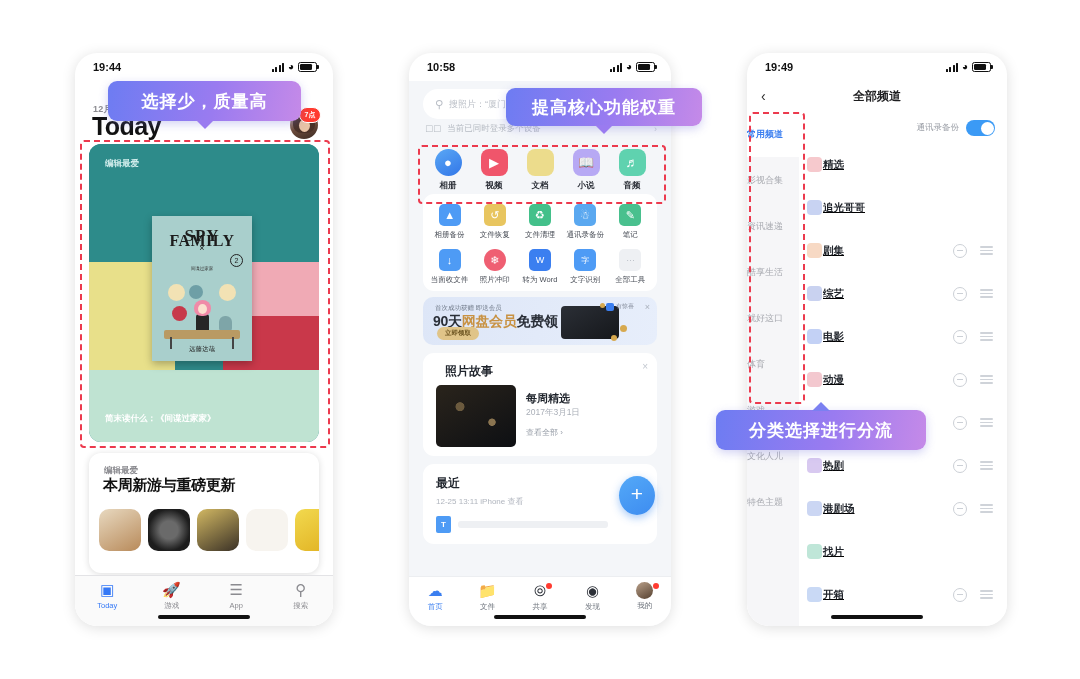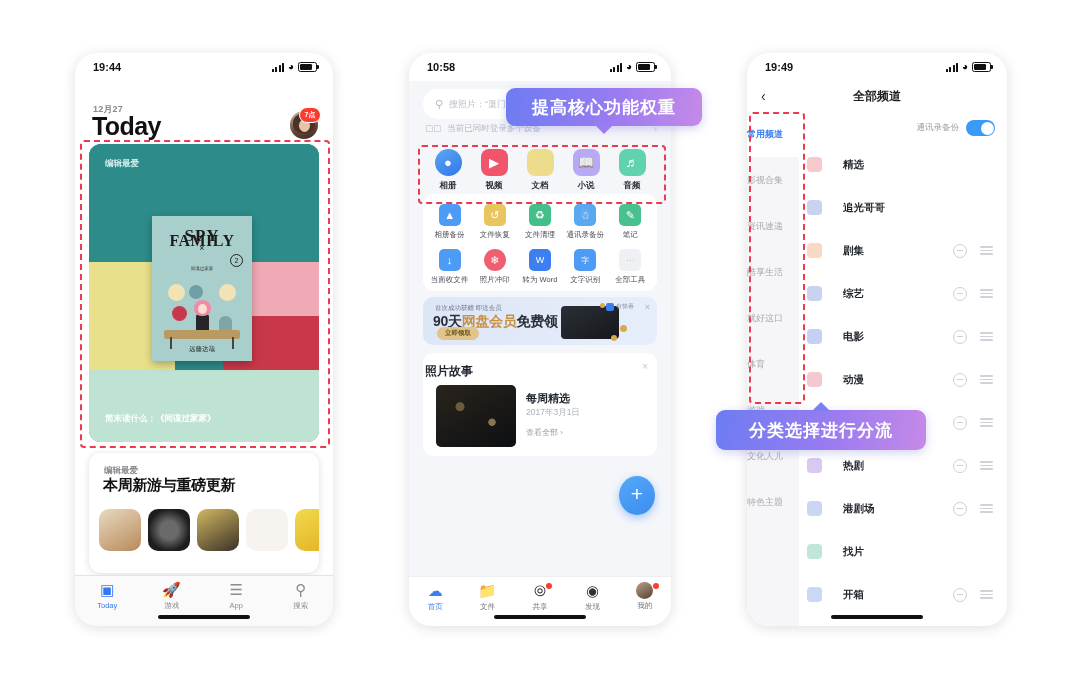--- a/index.html
+++ b/index.html
@@ -190,21 +190,21 @@
      border-radius:4px;background:linear-gradient(150deg,#2b2f36,#15171b);}
   .banner .coin{position:absolute;border-radius:50%;background:#d7a94f;}
   .banner .tag{position:absolute;right:23px;top:5px;font-size:6px;color:#8a92a0;
      display:flex;align-items:center;gap:2px;}
   .banner .tag i{display:inline-block;width:8px;height:8px;border-radius:2px;
      background:#3b7ff0;}
   .banner .x{position:absolute;right:7px;top:5px;font-size:9px;color:#aab1bd;}
 
   .storycard{position:absolute;left:14px;top:272px;width:234px;height:103px;
      background:#fff;border-radius:11px;overflow:hidden;}
-  .storycard h4{margin:0;position:absolute;left:2px;top:10px;font-size:12px;
+  .storycard h4{margin:0;position:absolute;left:22px;top:10px;font-size:12px;
      color:#1f242c;font-weight:bold;text-align:right;}
   .storycard .x{position:absolute;right:9px;top:8px;font-size:10px;color:#c3c8d0;}
   .storycard .thumb{position:absolute;left:13px;top:32px;width:80px;height:62px;
      border-radius:5px;overflow:hidden;background:#14161c;}
   .storycard .st1{position:absolute;left:103px;top:38px;font-size:11px;
      font-weight:bold;color:#1f242c;}
   .storycard .st2{position:absolute;left:103px;top:54px;font-size:8.5px;
      color:#a9aeb7;}
   .storycard .st3{position:absolute;left:103px;top:74px;font-size:8px;
      color:#9aa0aa;}
@@ -250,22 +250,22 @@
      font-size:9px;color:#a8aab0;}
   .sideitem.active{background:#fff;color:#3b7ff0;font-weight:bold;}
   .sortrow{position:absolute;left:60px;right:12px;top:36px;height:22px;
      display:flex;align-items:center;justify-content:flex-end;gap:7px;}
   .sortrow .lbl{font-size:8.5px;color:#9a9ea6;}
   .toggle{width:29px;height:16px;border-radius:9px;background:#3b9af5;
      position:relative;}
   .toggle i{position:absolute;right:1.5px;top:1.5px;width:13px;height:13px;
      border-radius:50%;background:#fff;}
   .chanlist{position:absolute;left:60px;right:0;top:62px;bottom:0;}
-  .chanrow{height:43px;display:flex;align-items:center;gap:21px;
-     padding-right:14px;}
+  .chanrow{height:43px;display:flex;align-items:center;gap:1px;
+     padding-right:14px;text-decoration:underline;}
   .chico{width:15px;height:15px;border-radius:4px;flex:0 0 auto;}
   .chname{font-size:10.5px;color:#1f232a;font-weight:bold;}
   .chacts{margin-left:auto;display:flex;align-items:center;gap:13px;}
   .minus{width:12px;height:12px;border-radius:50%;border:1px solid #ccd0d6;
      position:relative;}
   .minus::after{content:"";position:absolute;left:2.5px;top:5px;width:6px;
      height:1px;background:#ccd0d6;}
   .drag{display:flex;flex-direction:column;gap:2.2px;}
   .drag i{width:13px;height:1.4px;background:#cfd3d9;border-radius:1px;}
 </style>
@@ -478,20 +478,28 @@
 
       <div class="storycard">
         <h4>照片故事</h4>
         <div class="x">×</div>
         <div class="thumb" style="background:radial-gradient(circle at 30% 35%,#6b5a3e 0 6%,transparent 7%),radial-gradient(circle at 70% 60%,#8a7450 0 5%,transparent 6%),linear-gradient(150deg,#2a241c,#0d0f13)"></div>
         <div class="st1">每周精选</div>
         <div class="st2">2017年3月1日</div>
         <div class="st3">查看全部 ›</div>
       </div>
 
+      <div class="recentcard">
+        <h4>最近</h4>
+        <div class="sub">12-25 13:11 iPhone 查看</div>
+        <div class="frow">
+          <div class="fico">T</div>
+          <div class="fbar"></div>
+        </div>
+      </div>
       <div class="fab">+</div>
 
       <div class="p2tab">
         <div class="ti active">
           <div class="gi">☁</div>
           <span>首页</span>
         </div>
         <div class="ti">
           <div class="gi">📁</div>
           <span>文件</span>
@@ -688,20 +696,23 @@
 
       </div>
       <div class="home-ind" style="background:#111"></div>
     </div>
   </div>
 
   <div class="dashbox" style="left:80px;top:140px;width:246px;height:304px;"></div>
   <div class="dashbox" style="left:418px;top:145px;width:244px;height:55px;"></div>
   <div class="dashbox" style="left:749px;top:112px;width:52px;height:288px;"></div>
 
+  <div class="callout" style="left:108px;top:81px;width:193px;height:40px;font-size:17px;">
+    <span>选择少，质量高</span>
+  </div>
   <div class="callout" style="left:506px;top:88px;width:196px;height:38px;font-size:17px;">
     <span>提高核心功能权重</span>
   </div>
   <div class="callout up" style="left:716px;top:410px;width:210px;height:40px;font-size:17px;">
     <span>分类选择进行分流</span>
   </div>
 
 </div>
 
 </body></html>

